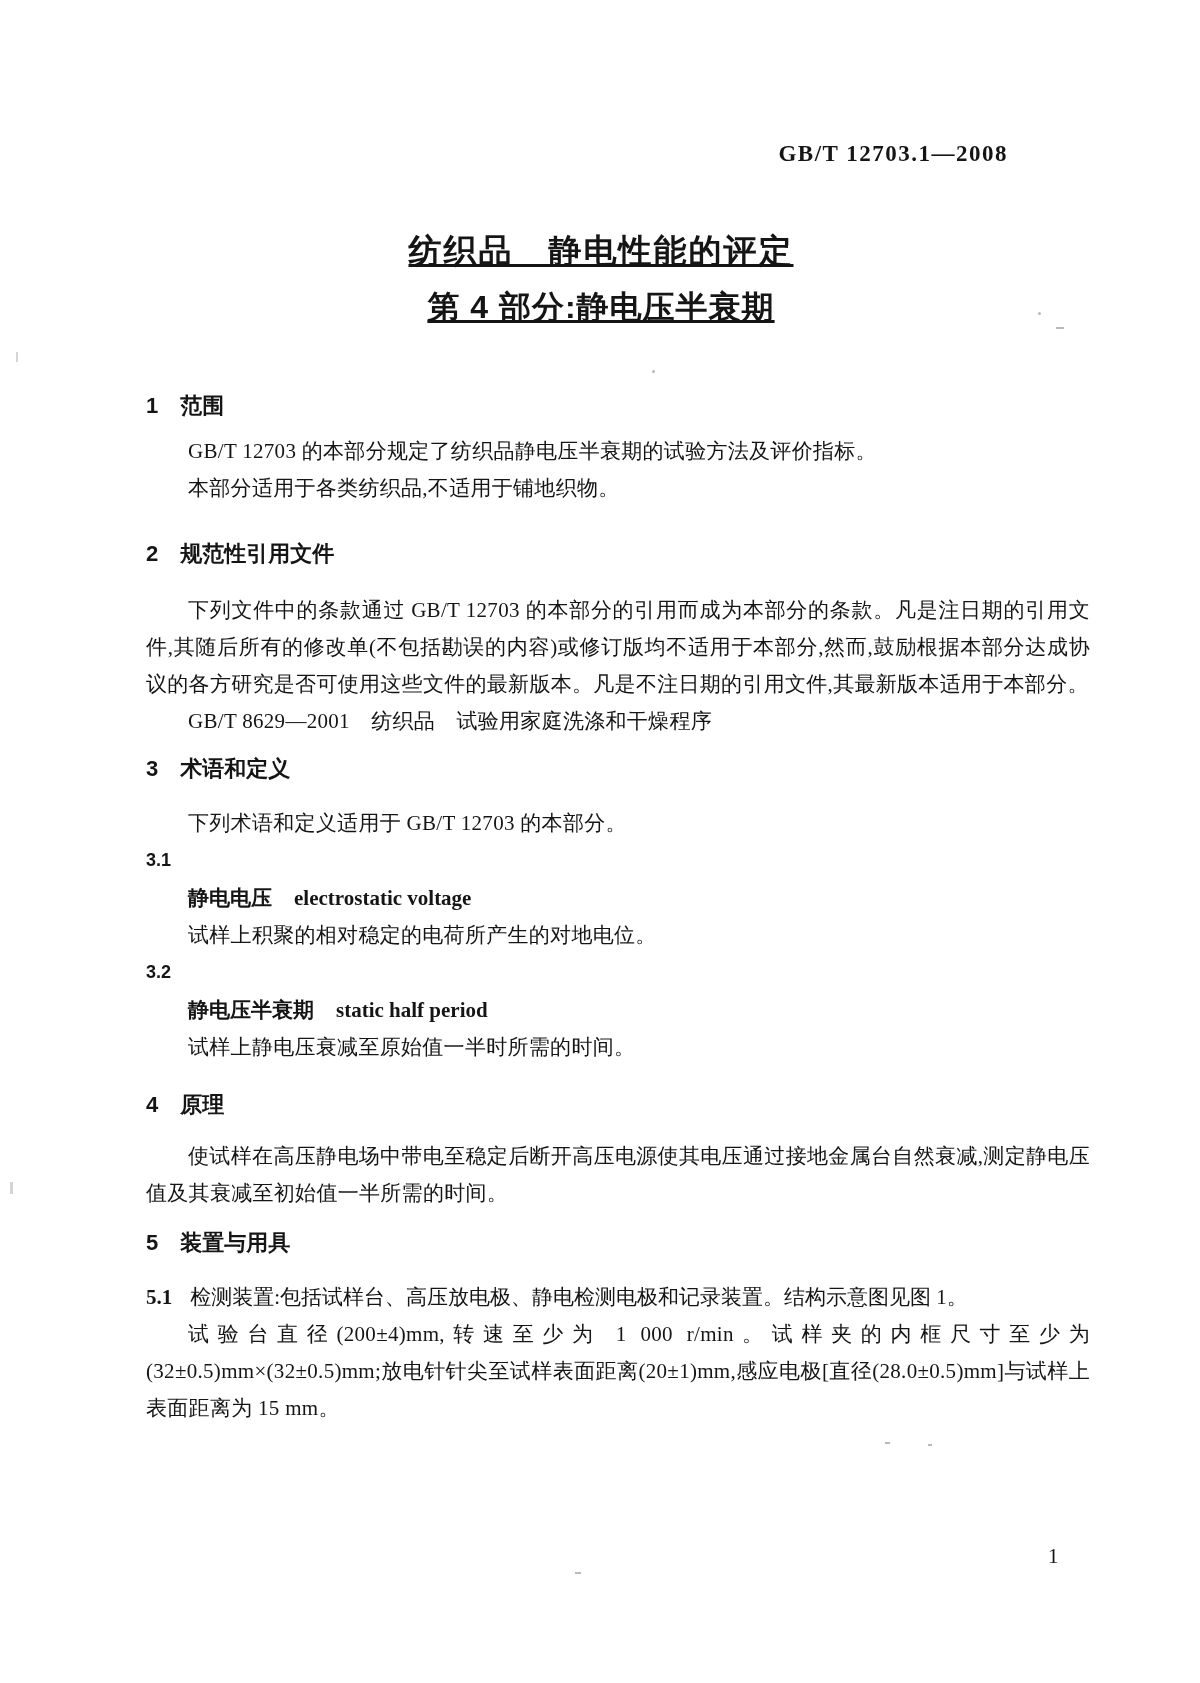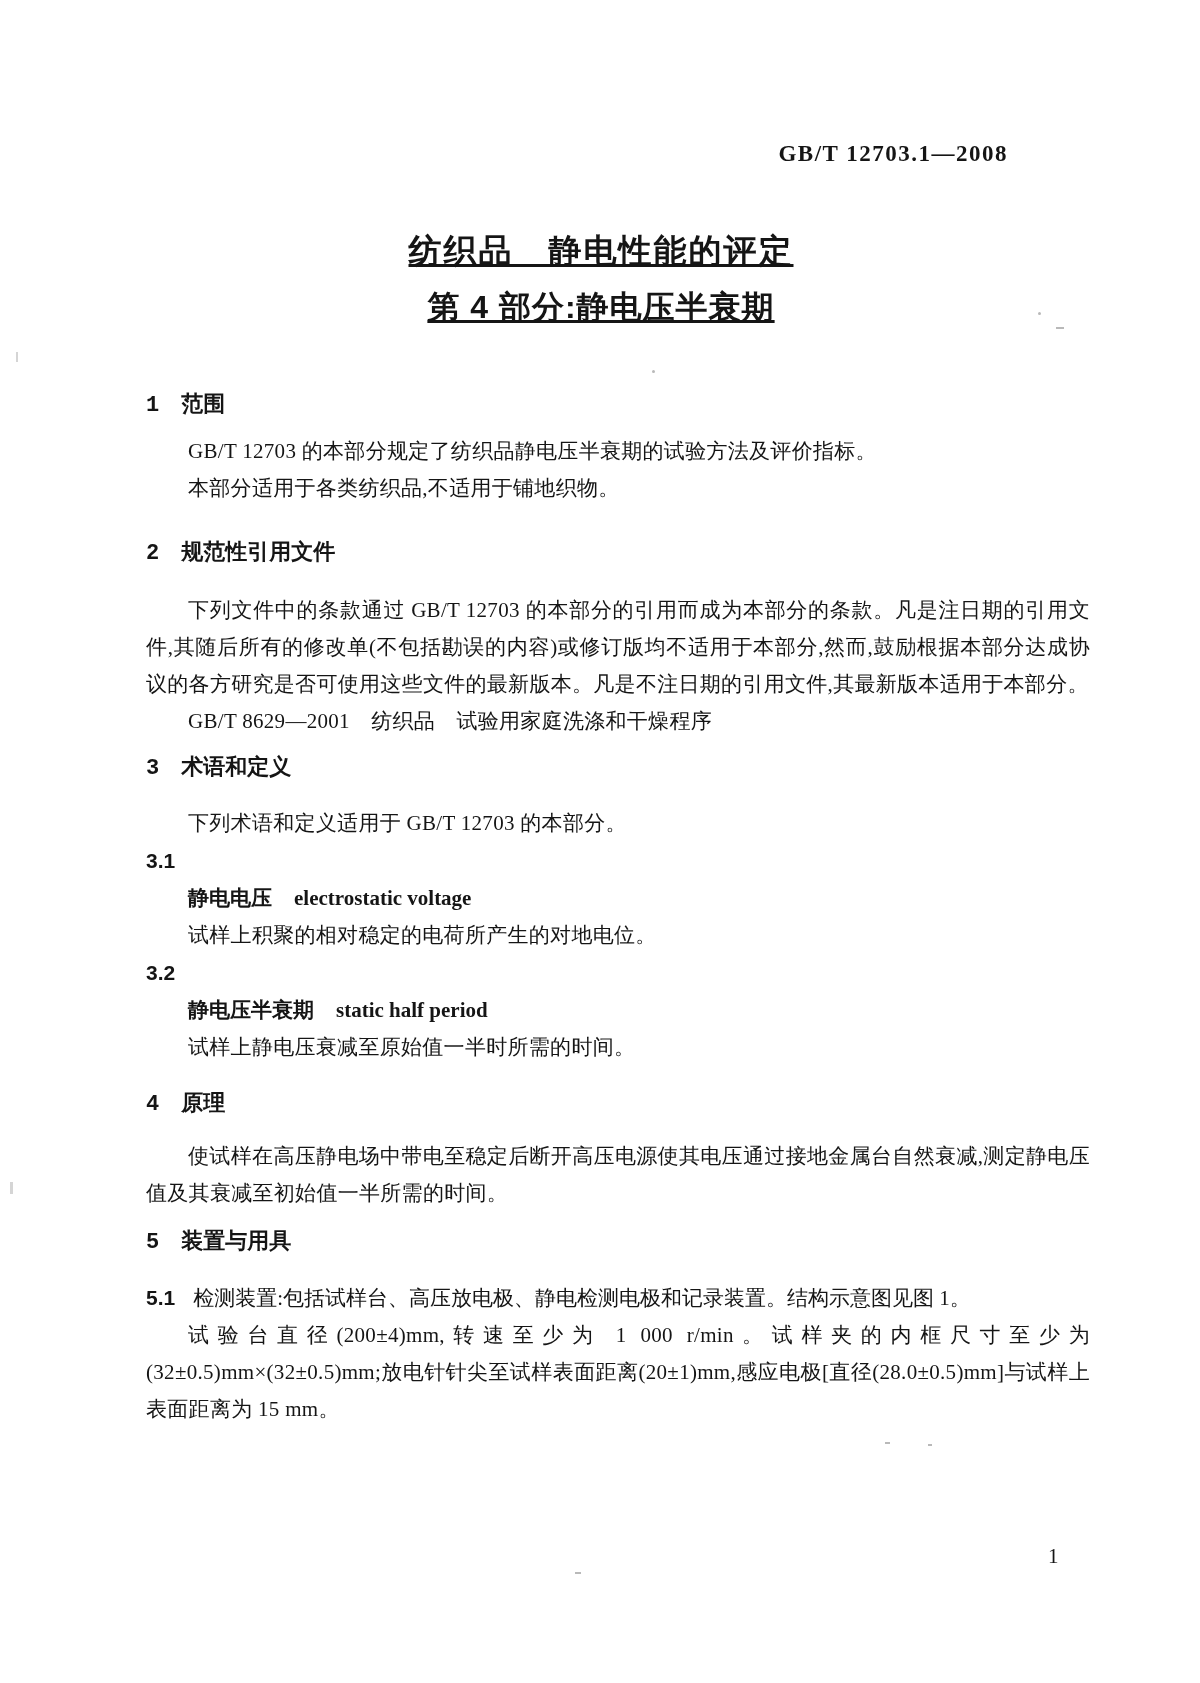--- a/index.html
+++ b/index.html
@@ -32,21 +32,21 @@
     text-align:center;
     font-family:"Liberation Sans", sans-serif;
     font-weight:bold;
     text-decoration:underline;
   }
   .title-line1 { font-size:33px; letter-spacing:2px; }
   .title-line2 { font-size:32px; letter-spacing:1px; margin-top:12px; }
 
   
   .sec-heading {
-    font-family:Liberation Mono, monospace;
+    font-family:Liberation Sans, sans-serif;
     font-weight:bold;
     font-size:22px;
     line-height:28px;
   }
   .sec-heading .sec-num { display:inline-block; margin-right:22px; }
 
   
   .para {
     font-size:21px;
     line-height:37px;
@@ -60,37 +60,37 @@
   .h-refs       { margin-top:33px; margin-bottom:24px; }
   .h-terms      { margin-top:15px; margin-bottom:22px; }
   .h-principle  { margin-top:25px; margin-bottom:19px; }
   .h-apparatus  { margin-top:17px; margin-bottom:22px; }
   .refs-entry   { margin-top:0; }
 
   
   .term-num {
     font-family:"Liberation Sans", sans-serif;
     font-weight:bold;
-    font-size:21px;
+    font-size:18px;
     line-height:37px;
   }
   .term-head { line-height:37px; text-indent:2em; font-size:21px; }
   .term-zh {
     font-family:Liberation Sans, sans-serif;
     font-weight:bold;
   }
   .term-en {
     font-family:"Liberation Serif", serif;
     font-weight:bold;
     margin-left:22px;
   }
   
   .clause-line { font-size:21px; line-height:37px; text-align:justify; }
   .clause-num {
-    font-family:Liberation Sans, sans-serif;
+    font-family:Liberation Serif, serif;
     font-weight:bold;
     margin-right:18px;
   }
   
   .page-number {
     position:absolute;
     left:1048px; top:1544px;
     font-size:21px;
   }
   

